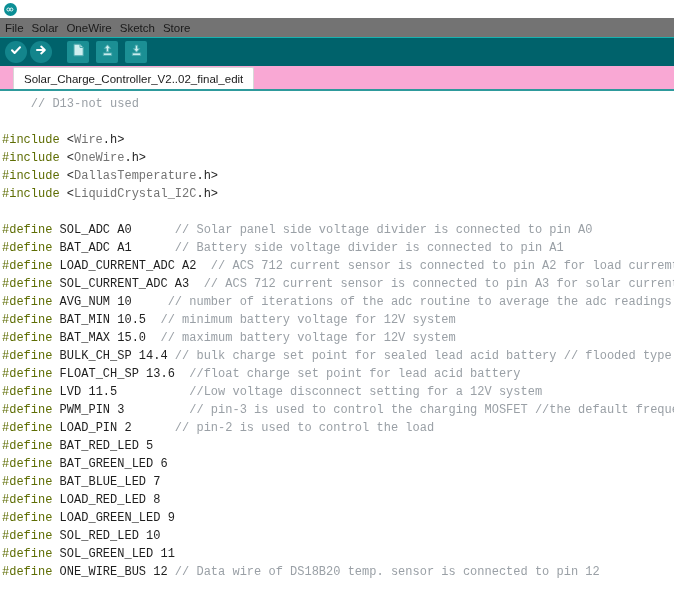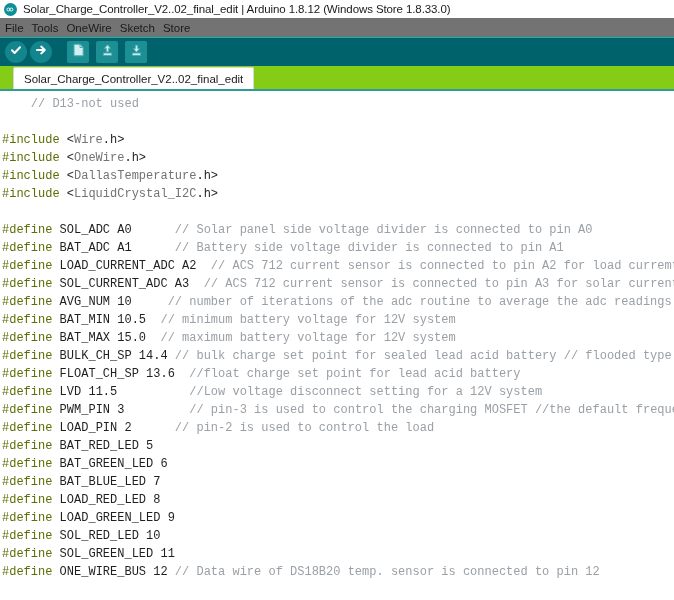--- a/index.html
+++ b/index.html
@@ -89,21 +89,21 @@
   .tb-sq {
     background: #1b8f94;
     border-radius: 2px;
     margin-left: 4px;
   }
   .tb-gap { width: 8px; }
 
   
   .tabstrip {
     height: 25px;
-    background: #84cc16;
+    background: #f9a8d4;
     display: flex;
     align-items: flex-end;
     padding-left: 13px;
     box-sizing: border-box;
     border-bottom: 2px solid #2e9a9c;
   }
   .tab {
     height: 21px;
     background: #ffffff;
     border: 1px solid #d7d7d7;
@@ -144,26 +144,25 @@
 </head>
 <body>
 
 <div class="titlebar">
   <span class="app-icon">
     <svg width="11" height="11" viewBox="0 0 11 11" aria-hidden="true">
       <circle cx="5.5" cy="5.5" r="5.5" fill="#0c8f96"></circle>
       <path d="M1.9 5.5a1.5 1.5 0 0 1 3 0 1.5 1.5 0 0 0 3 0 1.5 1.5 0 0 0-3 0 1.5 1.5 0 0 1-3 0z" fill="none" stroke="#ffffff" stroke-width="0.9"></path>
     </svg>
   </span>
-  <span class="title-text">Solar_Charge_Controller_V2..02_final_edit | Arduino 1.8.12 (Windows Store 1.8.33.0)</span>
 </div>
 
 <div class="menubar">
   <span class="menu-item">File</span>
-  <span class="menu-item">Tools</span>
+  <span class="menu-item">Solar</span>
   <span class="menu-item">OneWire</span>
   <span class="menu-item">Sketch</span>
   <span class="menu-item">Store</span>
 </div>
 
 <div class="toolbar">
 
   <div class="tb-btn tb-round">
     <span>
       <svg width="14" height="14" viewBox="0 0 14 14" aria-hidden="true">

